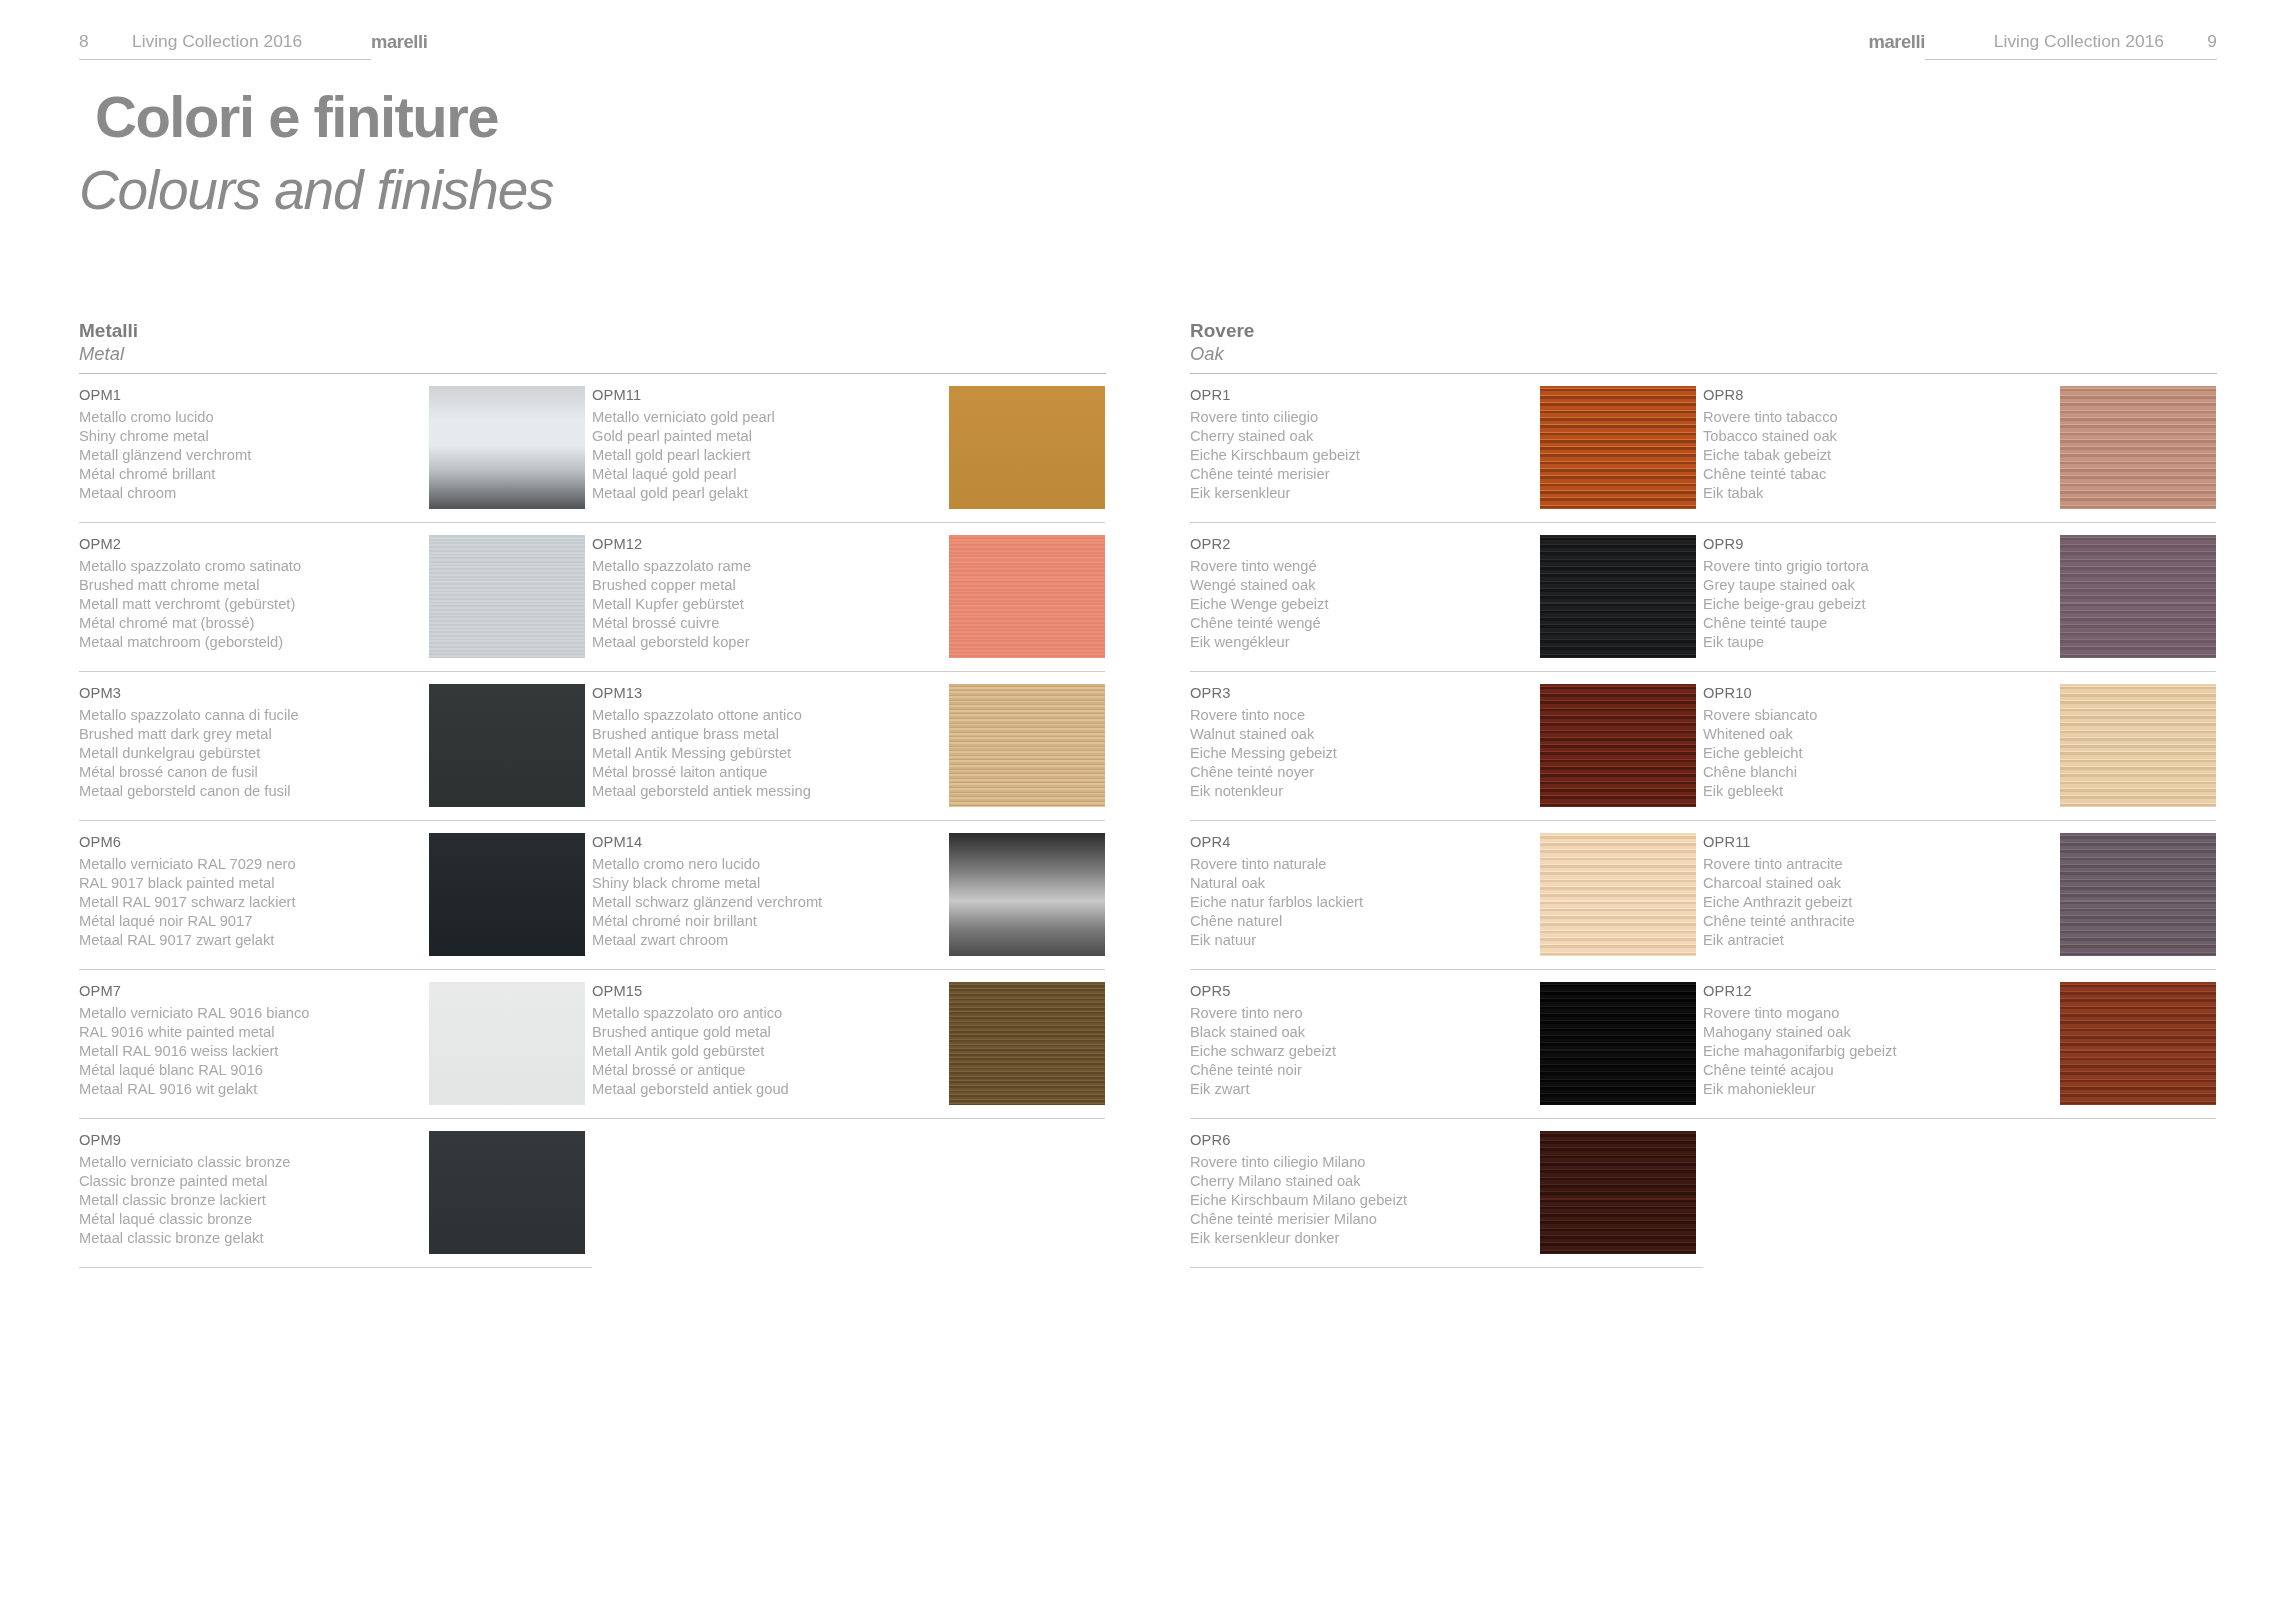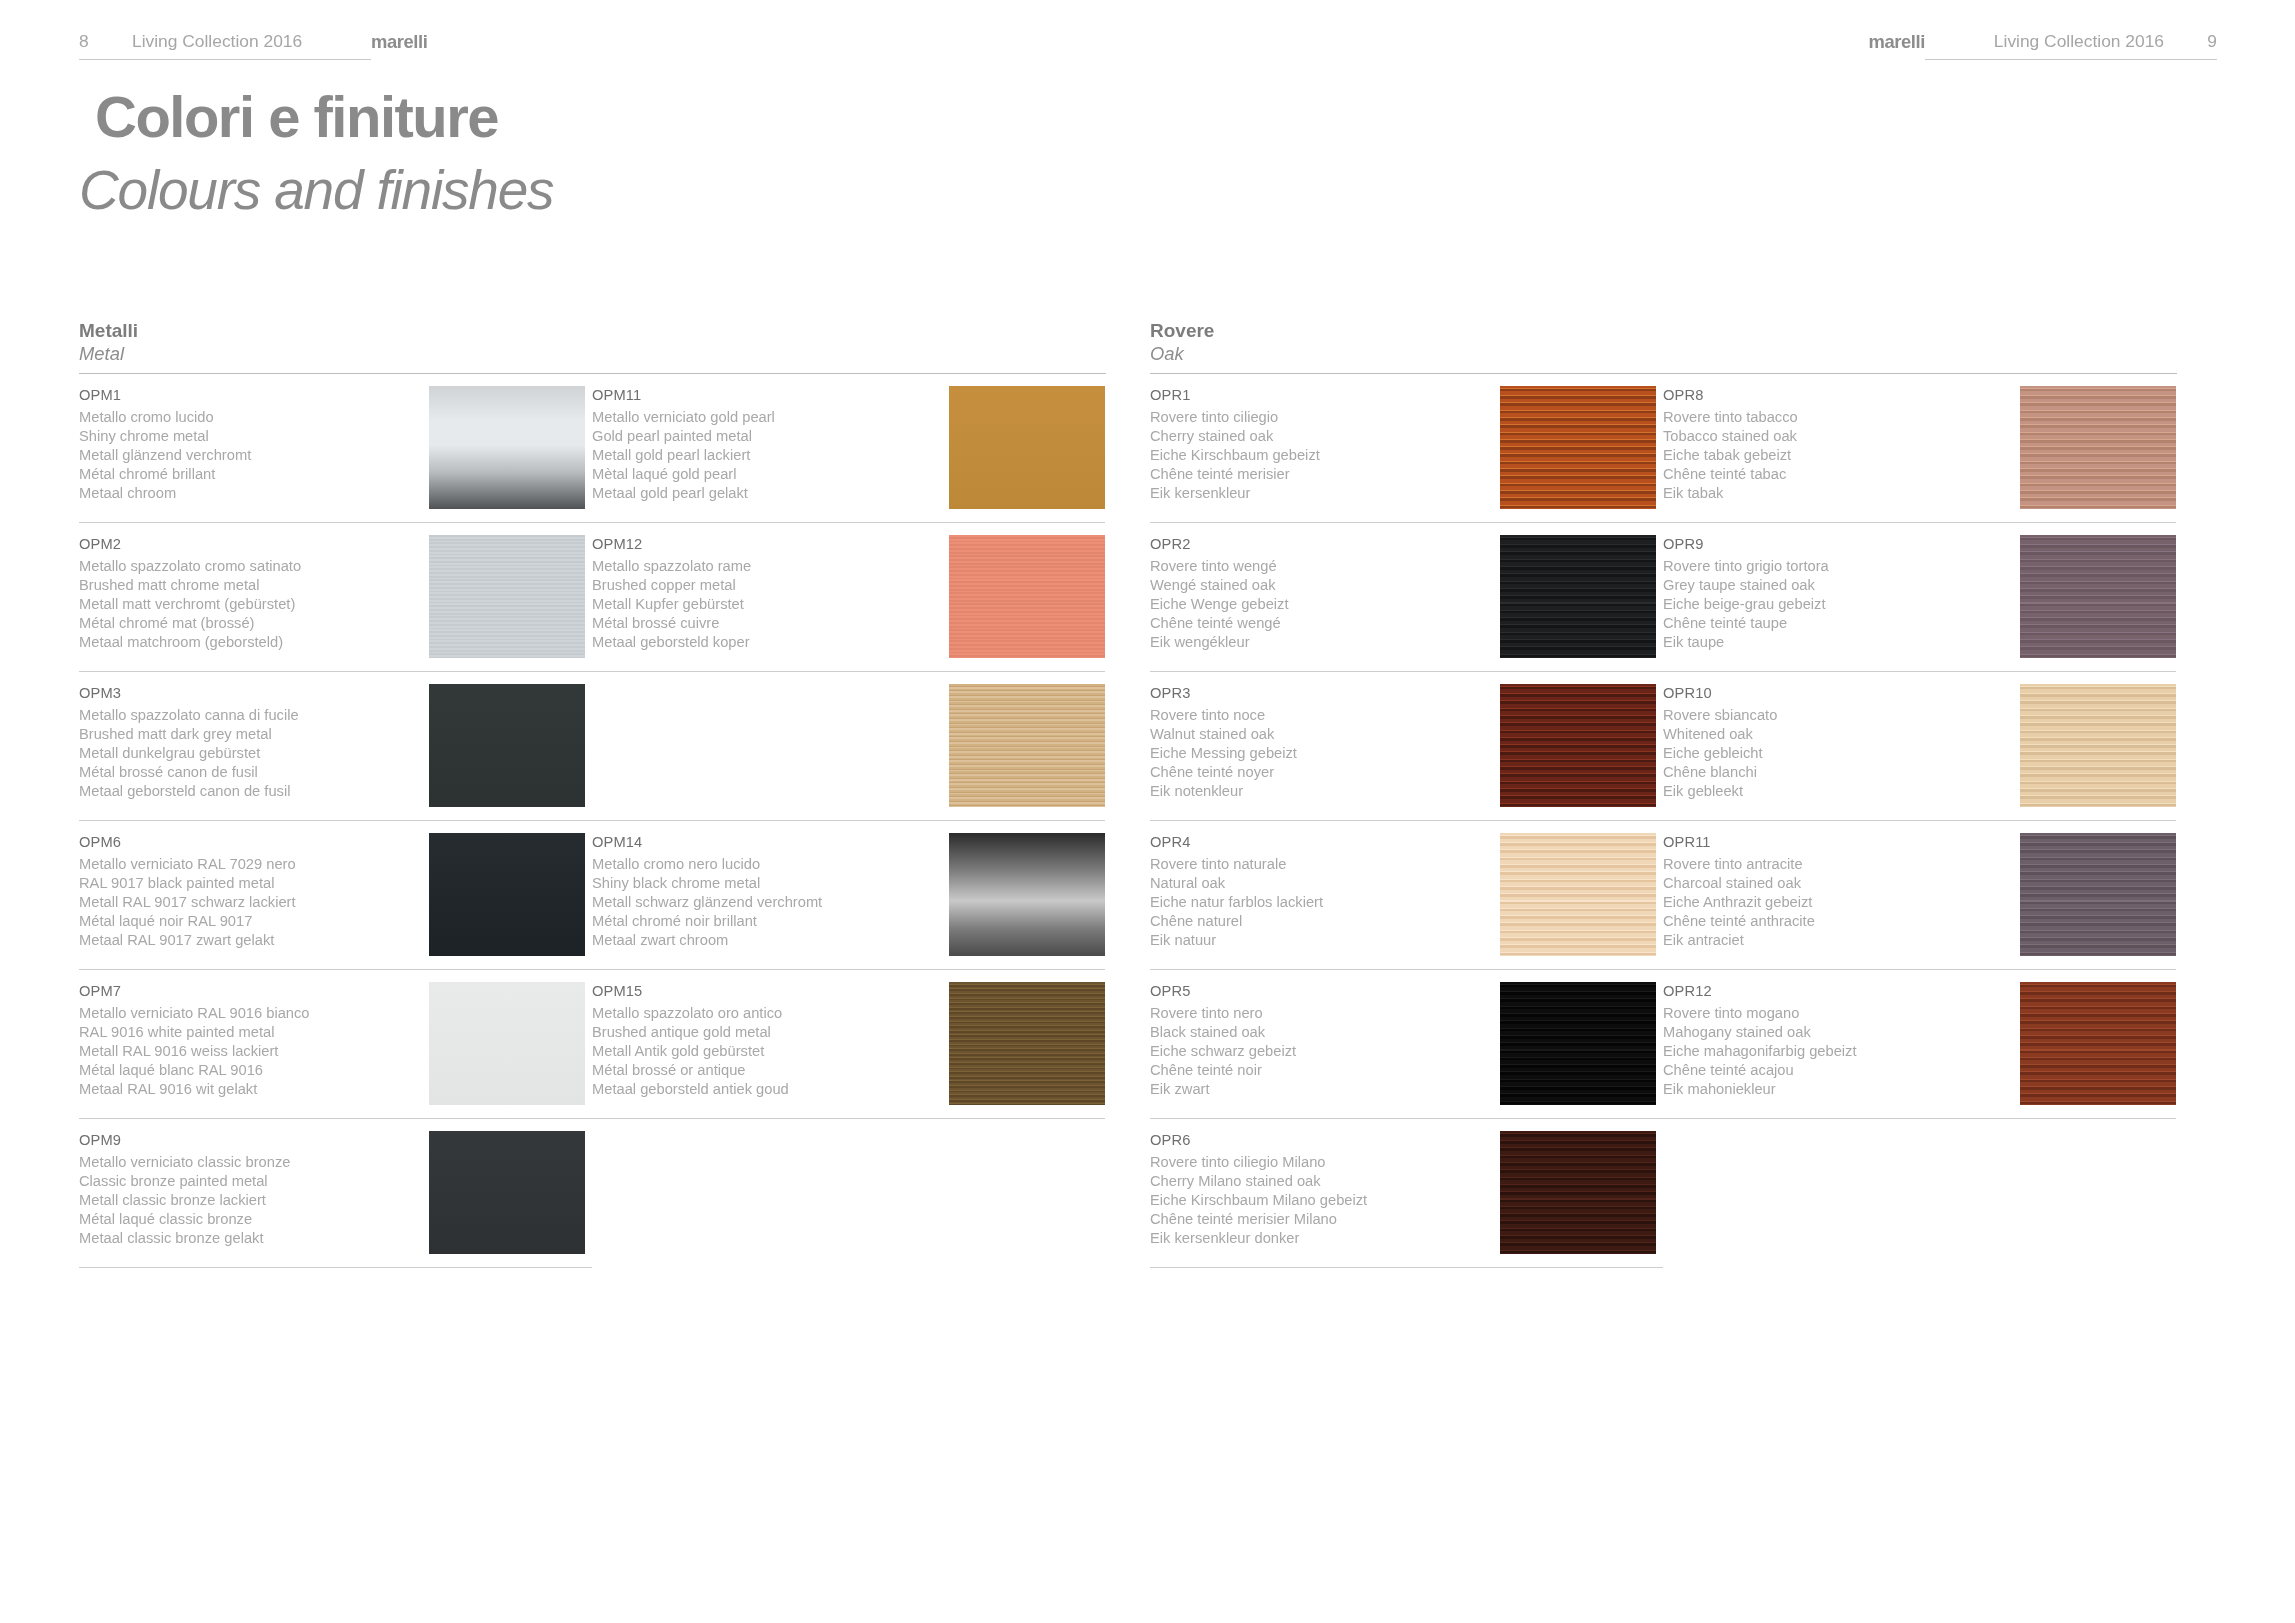--- a/index.html
+++ b/index.html
@@ -35,21 +35,21 @@
   .title-it {
     font-size: 58px; font-weight: bold; color: #8a8a8a;
     letter-spacing: -1.5px; line-height: 1.0; margin: 16px;
   }
   .title-en {
     font-size: 55px; font-style: italic; color: #8a8a8a;
     letter-spacing: -1.2px; line-height: 1.05; margin: 3.7px 0 0 0; font-weight: 400;
   }
 
   
-  .content { position: absolute; left: 79px; top: 320px; width: 2138px; display: flex; gap: 44px; }
+  .content { position: absolute; left: 79px; top: 320px; width: 2138px; display: flex; gap: 84px; }
   .section { width: 1027px; }
   .section-head { border-bottom: 0.9px solid #bdbdbd; padding-bottom: 8.3px; margin-bottom: 0; }
   .section-head .it { font-size: 19px; font-weight: bold; color: #7c7c7c; line-height: 1.15; }
   .section-head .en { font-size: 18.4px; font-style: italic; color: #8d8d8d; line-height: 1.25; }
 
   .cols { display: flex; gap: 0; }
   .col { width: 513px; }
   .col + .col { }
 
   .entry {
@@ -189,20 +189,28 @@
                 <div class="code">OPM12</div>
                 <div class="desc">Metallo spazzolato rame</div>
                 <div class="desc">Brushed copper metal</div>
                 <div class="desc">Metall Kupfer gebürstet</div>
                 <div class="desc">Métal brossé cuivre</div>
                 <div class="desc">Metaal geborsteld koper</div>
               </div>
               <div class="swatch" style="background: repeating-linear-gradient(rgb(236, 143, 118) 0px, rgb(236, 143, 118) 1.8px, rgb(227, 134, 110) 1.8px, rgb(227, 134, 110) 3.7px);"></div>
             </div>
             <div class="entry">
+              <div class="texts">
+                <div class="code">OPM13</div>
+                <div class="desc">Metallo spazzolato ottone antico</div>
+                <div class="desc">Brushed antique brass metal</div>
+                <div class="desc">Metall Antik Messing gebürstet</div>
+                <div class="desc">Métal brossé laiton antique</div>
+                <div class="desc">Metaal geborsteld antiek messing</div>
+              </div>
               <div class="swatch" style="background: repeating-linear-gradient(rgb(210, 177, 131) 0px, rgb(210, 177, 131) 1.8px, rgb(199, 164, 115) 1.8px, rgb(199, 164, 115) 2.8px, rgb(221, 193, 154) 2.8px, rgb(221, 193, 154) 4.6px);"></div>
             </div>
             <div class="entry">
               <div class="texts">
                 <div class="code">OPM14</div>
                 <div class="desc">Metallo cromo nero lucido</div>
                 <div class="desc">Shiny black chrome metal</div>
                 <div class="desc">Metall schwarz glänzend verchromt</div>
                 <div class="desc">Métal chromé noir brillant</div>
                 <div class="desc">Metaal zwart chroom</div>

